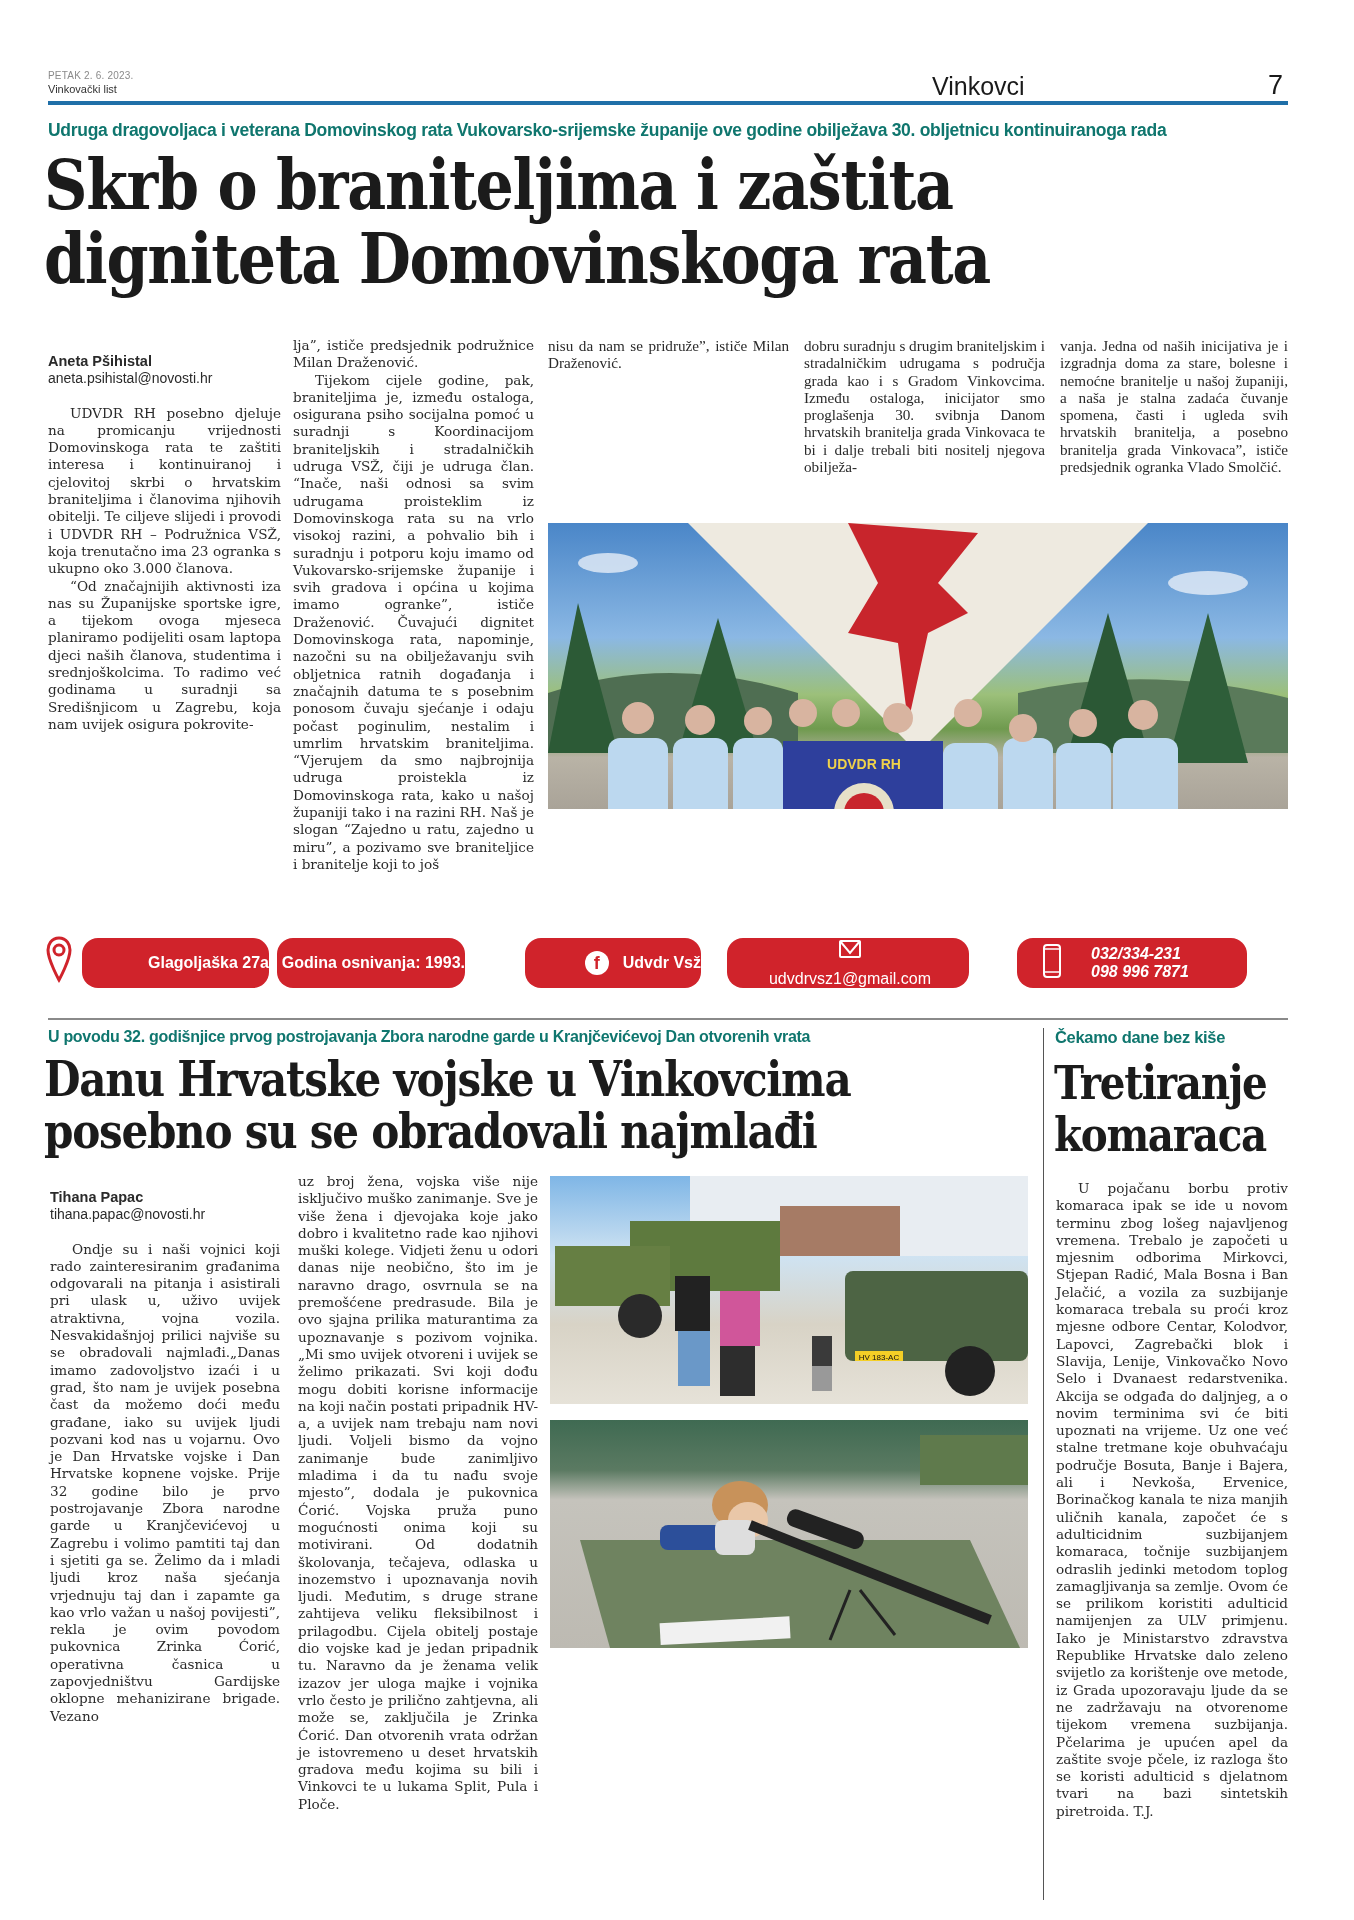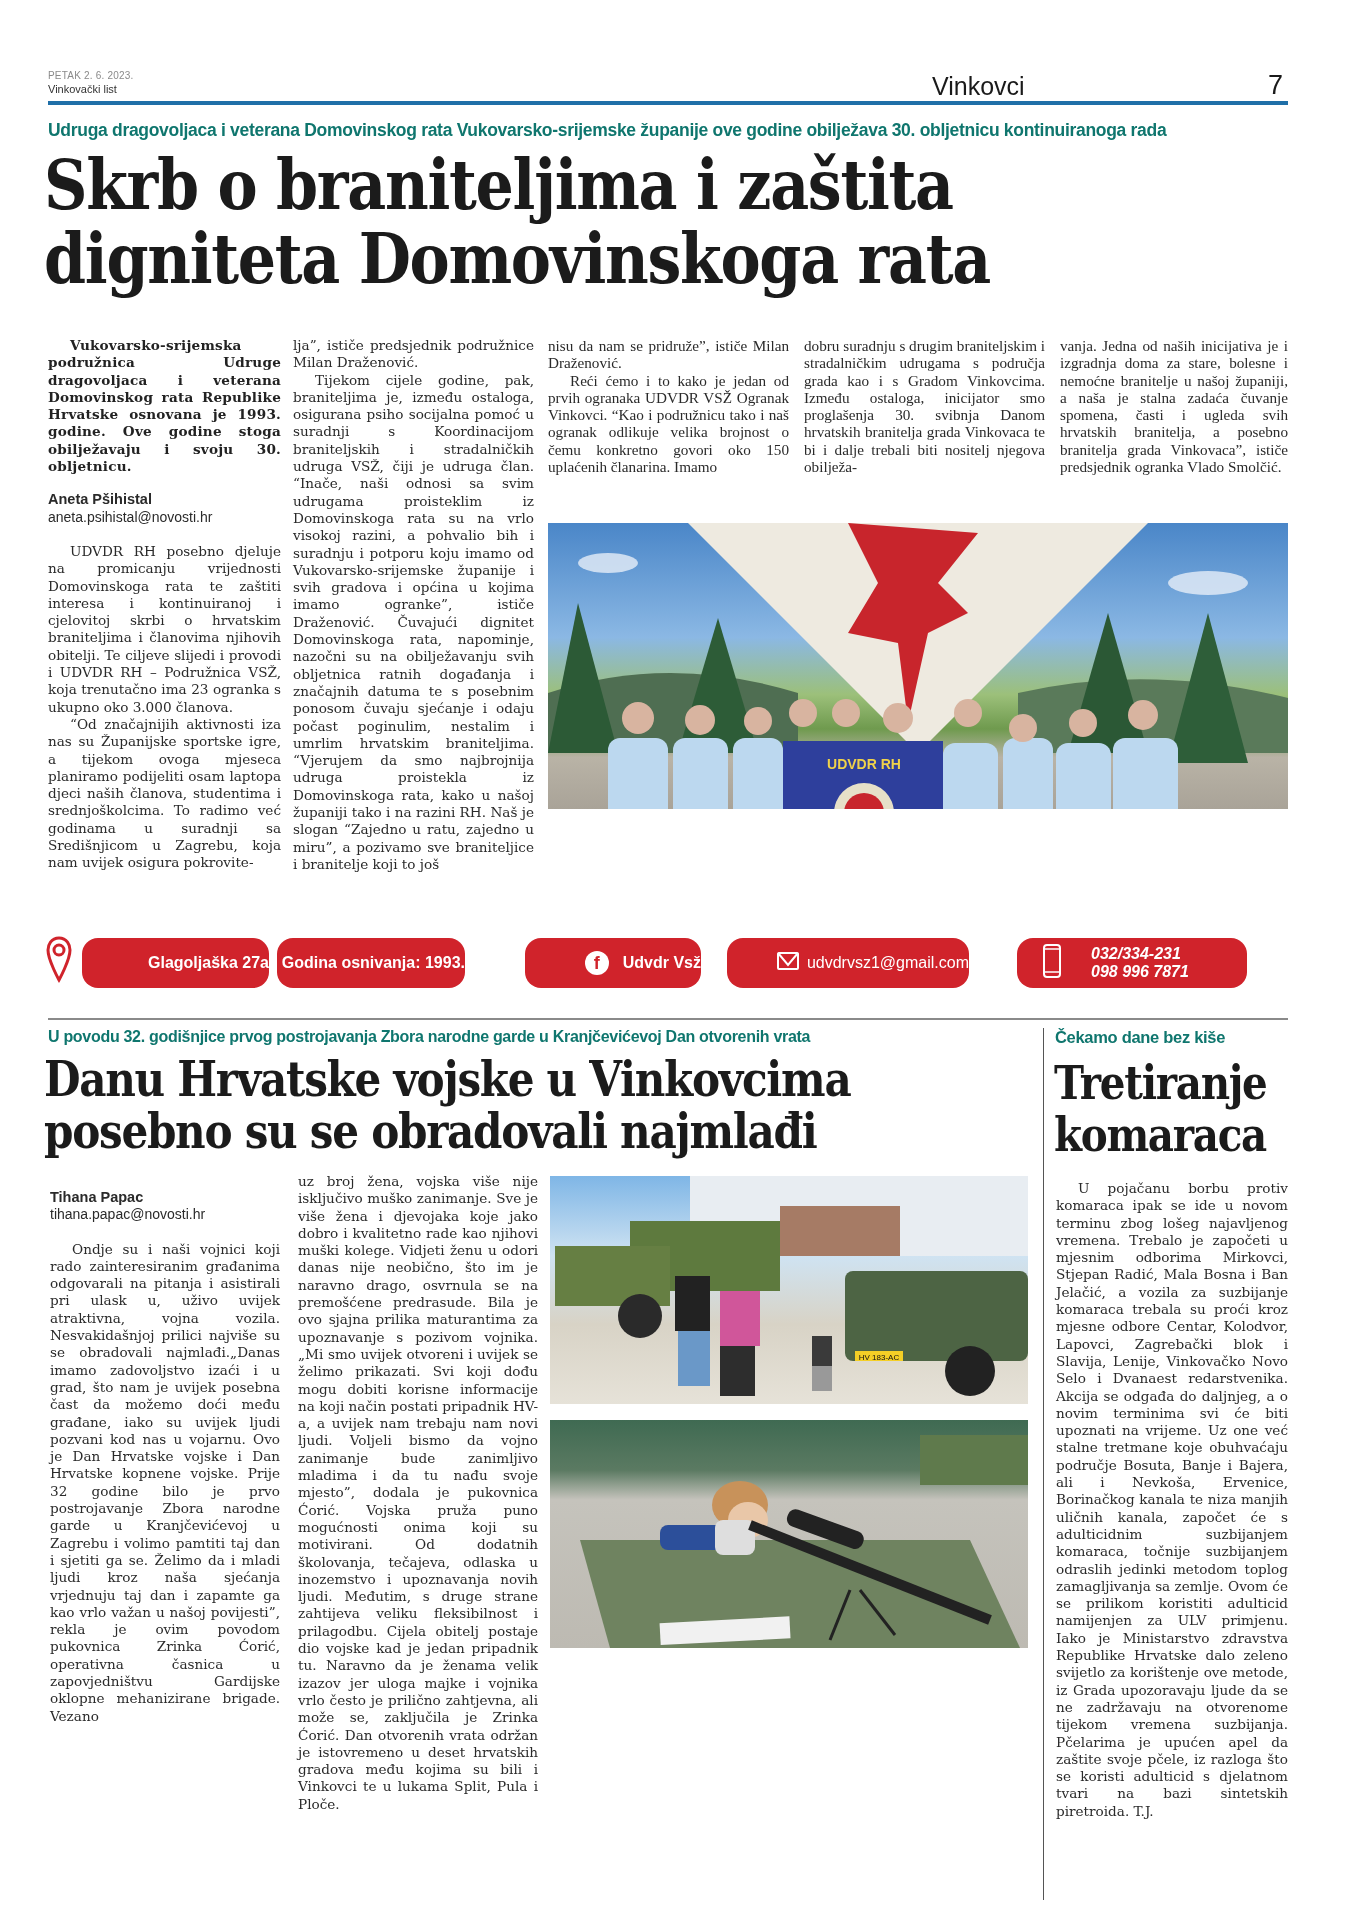--- a/index.html
+++ b/index.html
@@ -43,37 +43,35 @@
 <div class="abs cond pageno">7</div>
 <div class="abs rule-blue"></div>
 
 <div class="abs kicker" style="left:48px; top:120px;">Udruga dragovoljaca i veterana Domovinskog rata Vukovarsko-srijemske županije ove godine obilježava 30. obljetnicu kontinuiranoga rada</div>
 <div class="abs headline" style="left:44px; top:150px; font-size:70px; transform:scaleX(0.86); transform-origin:left top; white-space:nowrap;">
   <div>Skrb o braniteljima i zaštita</div>
   <div style="margin-top:4px;">digniteta Domovinskoga rata</div>
 </div>
 
 <div class="col" style="left:48px; top:337px; width:233px;">
-  <p class="lead" style="letter-spacing:0.2px;">Vukovarsko-srijemska podružnica Udruge dragovoljaca i veterana Domovinskog rata Republike Hrvatske osnovana je 1993. godine. Ove godine stoga obilježavaju i svoju 30. obljetnicu.</p>
   <p class="byline" style="margin-top:16px;">
     <b>Aneta Pšihistal</b>
     <span>aneta.psihistal@novosti.hr</span>
   </p>
   <p style="margin-top:17px;">UDVDR RH posebno djeluje na promicanju vrijednosti Domovinskoga rata te zaštiti interesa i kontinuiranoj i cjelovitoj skrbi o hrvatskim braniteljima i članovima njihovih obitelji. Te ciljeve slijedi i provodi i UDVDR RH – Podružnica VSŽ, koja trenutačno ima 23 ogranka s ukupno oko 3.000 članova.</p>
   <p>“Od značajnijih aktivnosti iza nas su Županijske sportske igre, a tijekom ovoga mjeseca planiramo podijeliti osam laptopa djeci naših članova, studentima i srednjoškolcima. To radimo već godinama u suradnji sa Središnjicom u Zagrebu, koja nam uvijek osigura pokrovite-</p>
 </div>
 
 <div class="col" style="left:293px; top:337px; width:241px;">
   <p class="noind">lja”, ističe predsjednik podružnice Milan Draženović.</p>
   <p>Tijekom cijele godine, pak, braniteljima je, između ostaloga, osigurana psiho socijalna pomoć u suradnji s Koordinacijom braniteljskih i stradalničkih udruga VSŽ, čiji je udruga član. “Inače, naši odnosi sa svim udrugama proisteklim iz Domovinskoga rata su na vrlo visokoj razini, a pohvalio bih i suradnju i potporu koju imamo od Vukovarsko-srijemske županije i svih gradova i općina u kojima imamo ogranke”, ističe Draženović. Čuvajući dignitet Domovinskoga rata, napominje, nazočni su na obilježavanju svih obljetnica ratnih događanja i značajnih datuma te s posebnim ponosom čuvaju sjećanje i odaju počast poginulim, nestalim i umrlim hrvatskim braniteljima. “Vjerujem da smo najbrojnija udruga proistekla iz Domovinskoga rata, kako u našoj županiji tako i na razini RH. Naš je slogan “Zajedno u ratu, zajedno u miru”, a pozivamo sve braniteljice i branitelje koji to još</p>
 </div>
 
 <div class="col narrow" style="left:548px; top:337px; width:241px;">
   <p class="noind">nisu da nam se pridruže”, ističe Milan Draženović.</p>
-  <p>Reći ćemo i to kako je jedan od prvih ogranaka UDVDR VSŽ Ogranak Vinkovci. “Kao i podružnicu tako i naš ogranak odlikuje velika brojnost o čemu konkretno govori oko 150 uplaćenih članarina. Imamo</p>
 </div>
 
 <div class="col narrow" style="left:804px; top:337px; width:241px;">
   <p class="noind">dobru suradnju s drugim braniteljskim i stradalničkim udrugama s područja grada kao i s Gradom Vinkovcima. Između ostaloga, inicijator smo proglašenja 30. svibnja Danom hrvatskih branitelja grada Vinkovaca te bi i dalje trebali biti nositelj njegova obilježa-</p>
 </div>
 
 <div class="col narrow" style="left:1060px; top:337px; width:228px;">
   <p class="noind">vanja. Jedna od naših inicijativa je i izgradnja doma za stare, bolesne i nemoćne branitelje u našoj županiji, a naša je stalna zadaća čuvanje spomena, časti i ugleda svih hrvatskih branitelja, a posebno branitelja grada Vinkovaca”, ističe predsjednik ogranka Vlado Smolčić.</p>
 </div>
 
@@ -154,21 +152,21 @@
 <div class="pill" style="left:82px; width:187px;">
   <span>Glagoljaška 27a</span>
 </div>
 <div class="pill" style="left:277px; width:188px;">
   <span>Godina osnivanja: 1993.</span>
 </div>
 <div class="pill" style="left:525px; width:176px;">
   <span style="display:inline-flex;width:24px;height:24px;border-radius:50%;background:#fff;color:#d0232b;align-items:center;justify-content:center;font-family:'Liberation Sans',sans-serif;font-weight:bold;font-size:18px;">f</span>
   <span style="margin-left:6px;">Udvdr Vsž</span>
 </div>
-<div class="pill" style="left:727px; width:242px; padding-left:4px;">
+<div class="pill" style="left:727px; width:242px; padding-left:4px;flex-direction:column;">
   <span>
     <svg width="22" height="18" viewBox="0 0 22 18">
         <rect x="1" y="1" width="20" height="16" rx="1" fill="none" stroke="#fff" stroke-width="2"></rect>
         <path d="M1 1 L11 13 L21 1" fill="none" stroke="#fff" stroke-width="2"></path>
       </svg>
   </span>
   <span style="font-weight:normal;">udvdrvsz1@gmail.com</span>
 </div>
 <div class="pill" style="left:1017px; width:230px; justify-content:flex-start; padding-left:26px; gap:30px;">
   <span>

